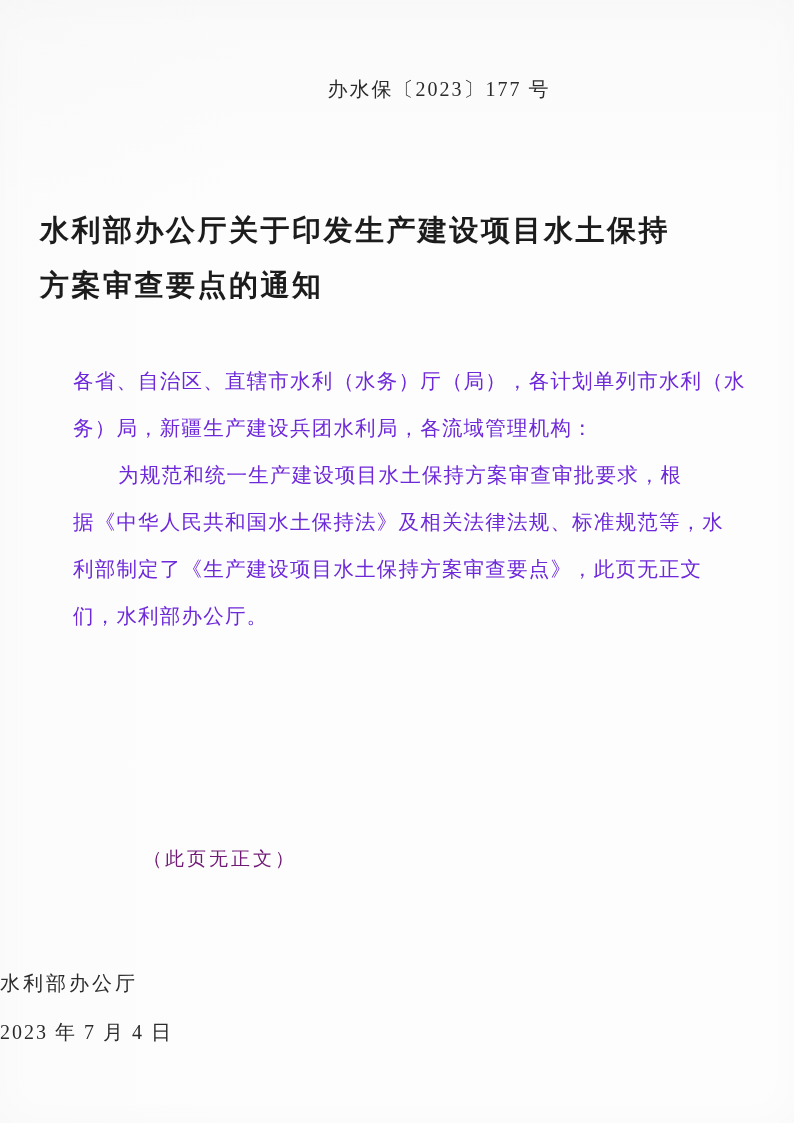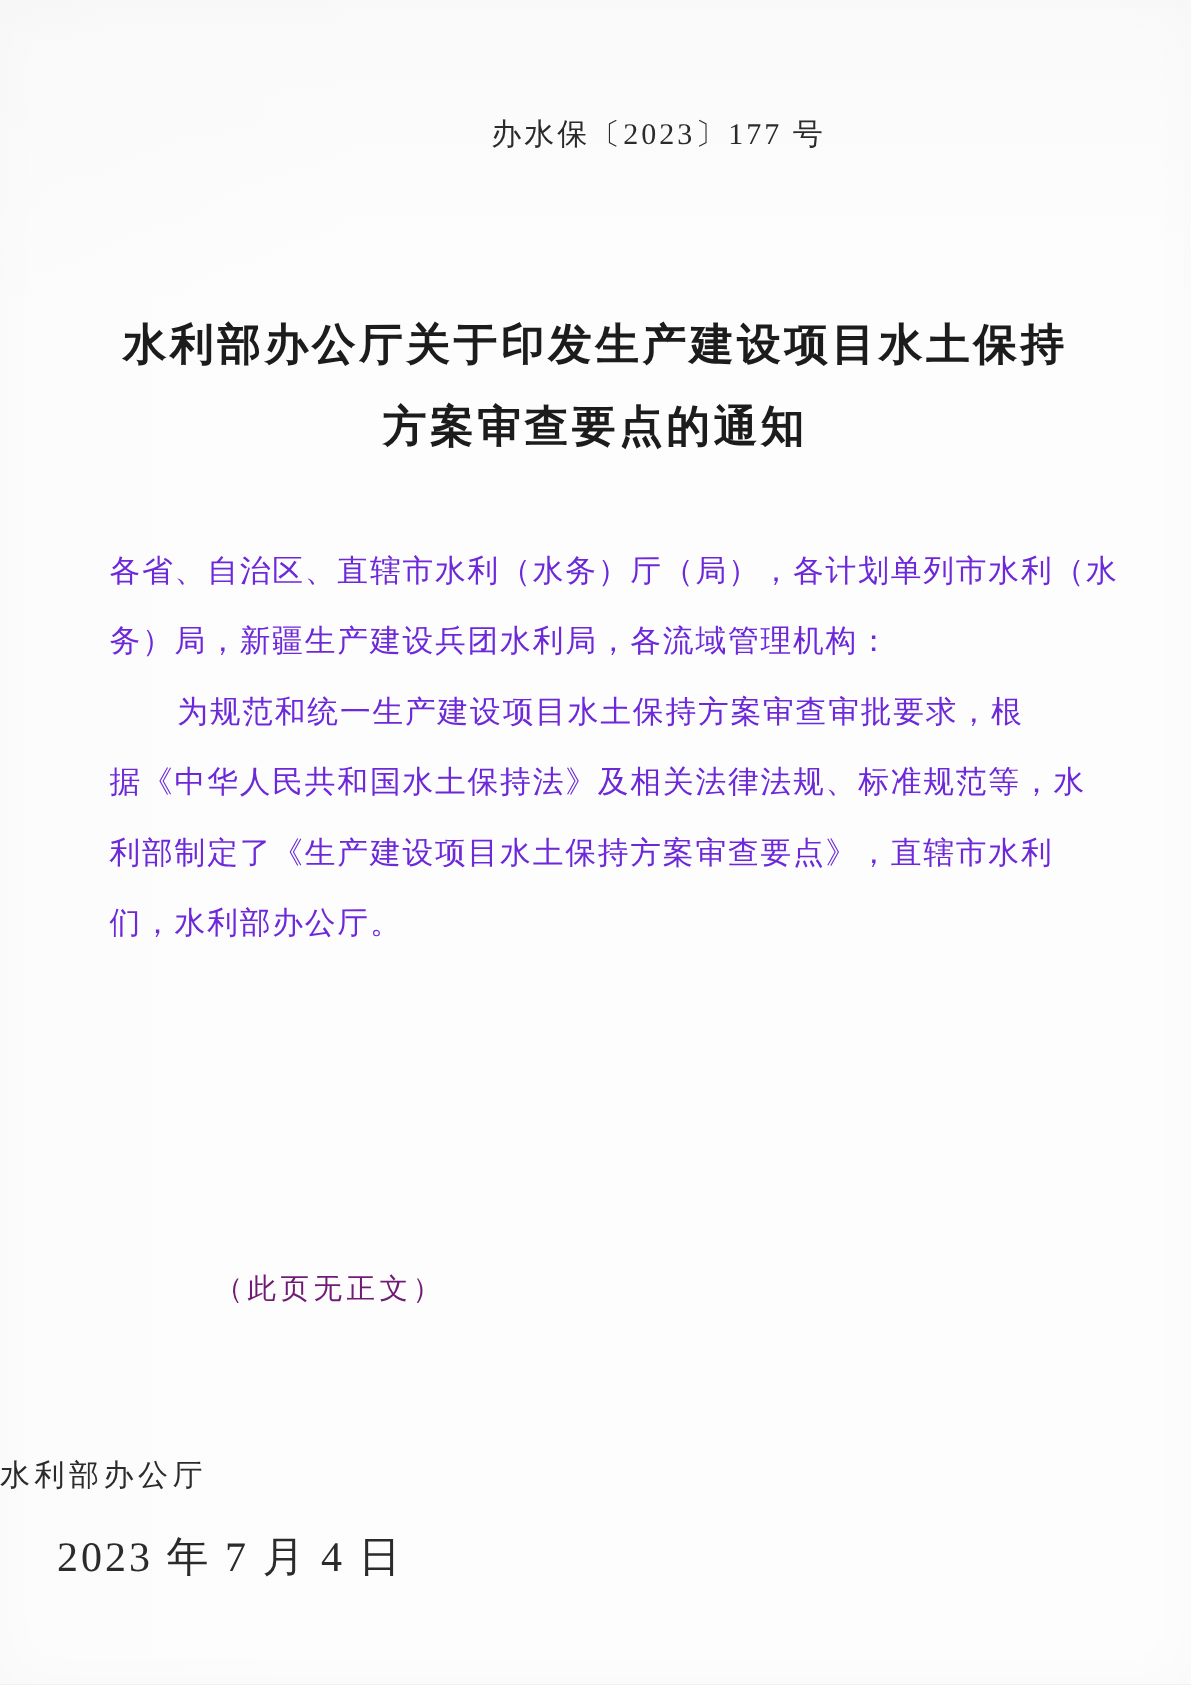--- a/index.html
+++ b/index.html
@@ -27,21 +27,20 @@
     font-size: 20px;
     letter-spacing: 2px;
     color: #2b2b2b;
     margin-left: 42px;
   }
   .doc-title {
     position: absolute;
     top: 203px;
     left: 40px;
     right: 40px;
-    text-align: center;
     font-weight: bold;
     font-size: 29px;
     line-height: 55px;
     letter-spacing: 2.5px;
     color: #1c1c1c;
     font-family: "Liberation Serif", "DejaVu Serif", serif;
   }
   .doc-body {
     position: absolute;
     top: 358px;
@@ -76,24 +75,23 @@
     padding-right: 194px;
     box-sizing: border-box;
     color: #2b2b2b;
   }
   .signer {
     font-size: 20px;
     letter-spacing: 3px;
     margin-bottom: 22px;
   }
   .sign-date {
-    font-size: 28px;
+    font-size: 20px;
     letter-spacing: 2px;
     padding-right: 2px;
-    padding-left: 38px;
   }
   
   .scan-tint {
     position: absolute;
     inset: 0;
     pointer-events: none;
     background:
       linear-gradient(180deg, rgba(240,240,240,0.25) 0%, rgba(255,255,255,0) 18%),
       linear-gradient(90deg, rgba(245,245,245,0.2) 0%, rgba(255,255,255,0) 30%);
   }
@@ -109,21 +107,21 @@
   <div class="doc-title">
     <div>水利部办公厅关于印发生产建设项目水土保持</div>
     <div>方案审查要点的通知</div>
   </div>
 
   <div class="doc-body">
     <div class="body-line">各省、自治区、直辖市水利（水务）厅（局），各计划单列市水利（水</div>
     <div class="body-line">务）局，新疆生产建设兵团水利局，各流域管理机构：</div>
     <div class="body-line indent">为规范和统一生产建设项目水土保持方案审查审批要求，根</div>
     <div class="body-line">据《中华人民共和国水土保持法》及相关法律法规、标准规范等，水</div>
-    <div class="body-line">利部制定了《生产建设项目水土保持方案审查要点》，直辖市水利</div>
+    <div class="body-line">利部制定了《生产建设项目水土保持方案审查要点》，此页无正文</div>
     <div class="body-line">们，水利部办公厅。</div>
   </div>
 
   <div class="no-text-note">（此页无正文）</div>
 
   <div class="sign-block">
     <div class="signer">水利部办公厅</div>
     <div class="sign-date">2023 年 7 月 4 日</div>
   </div>
 </div>

